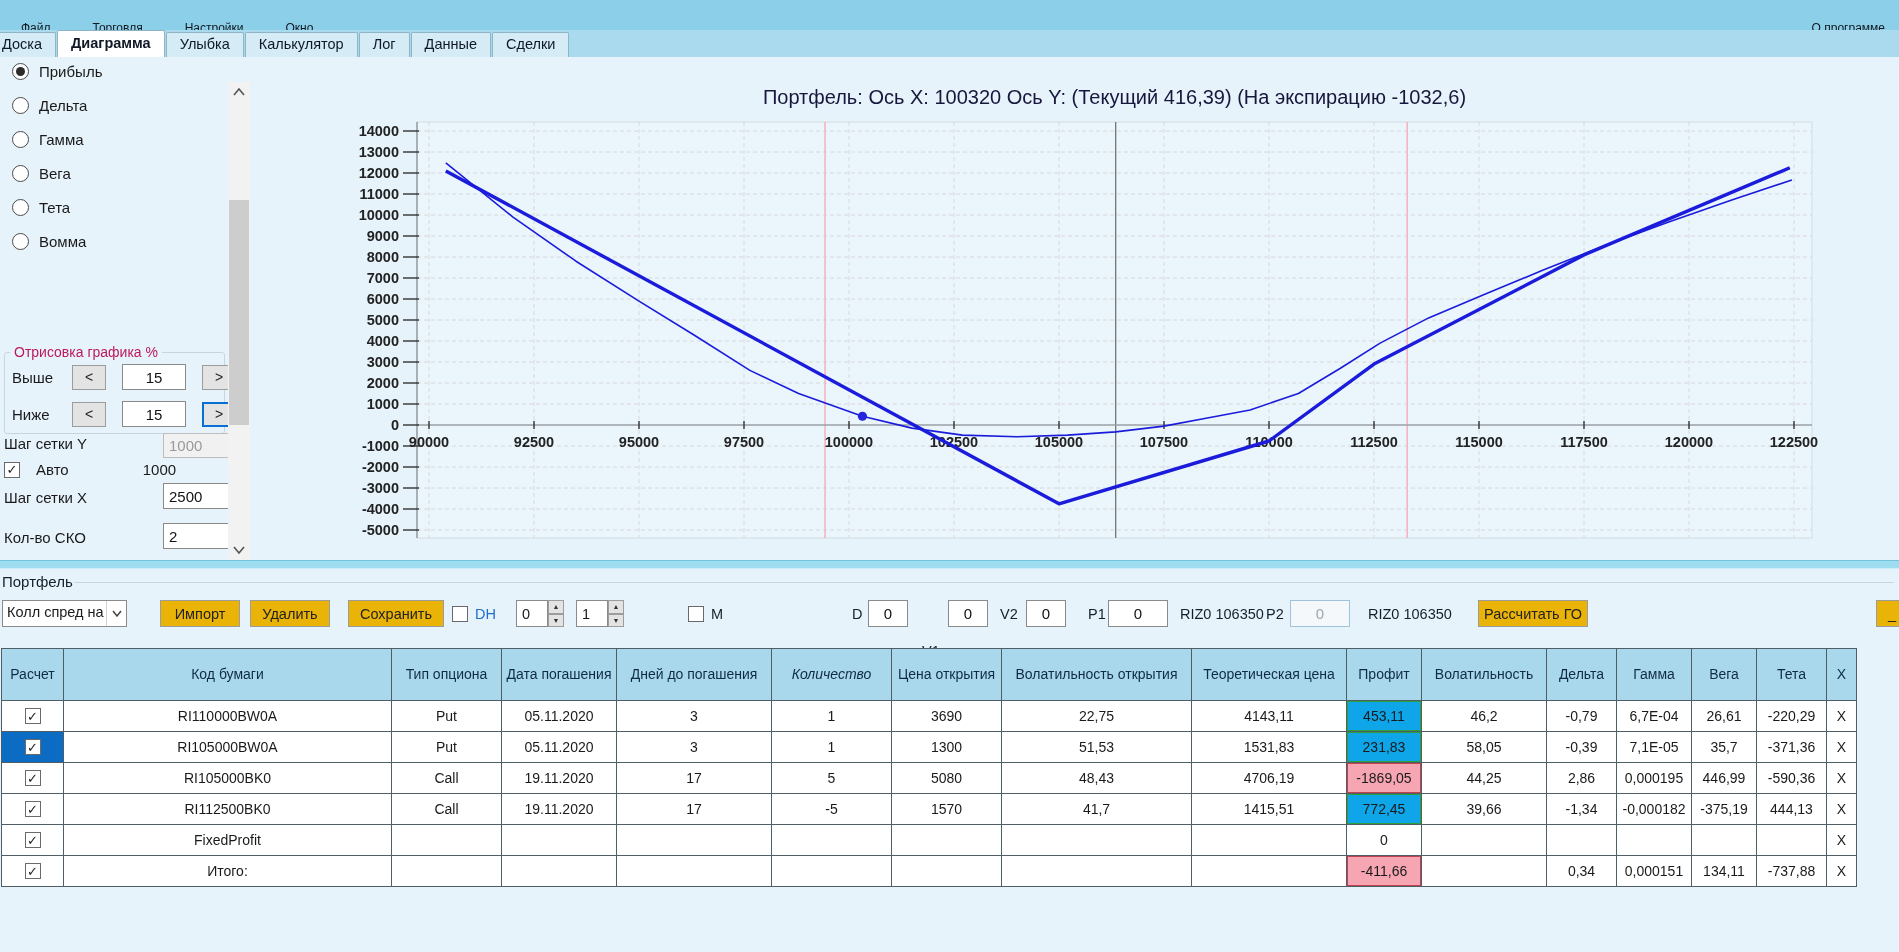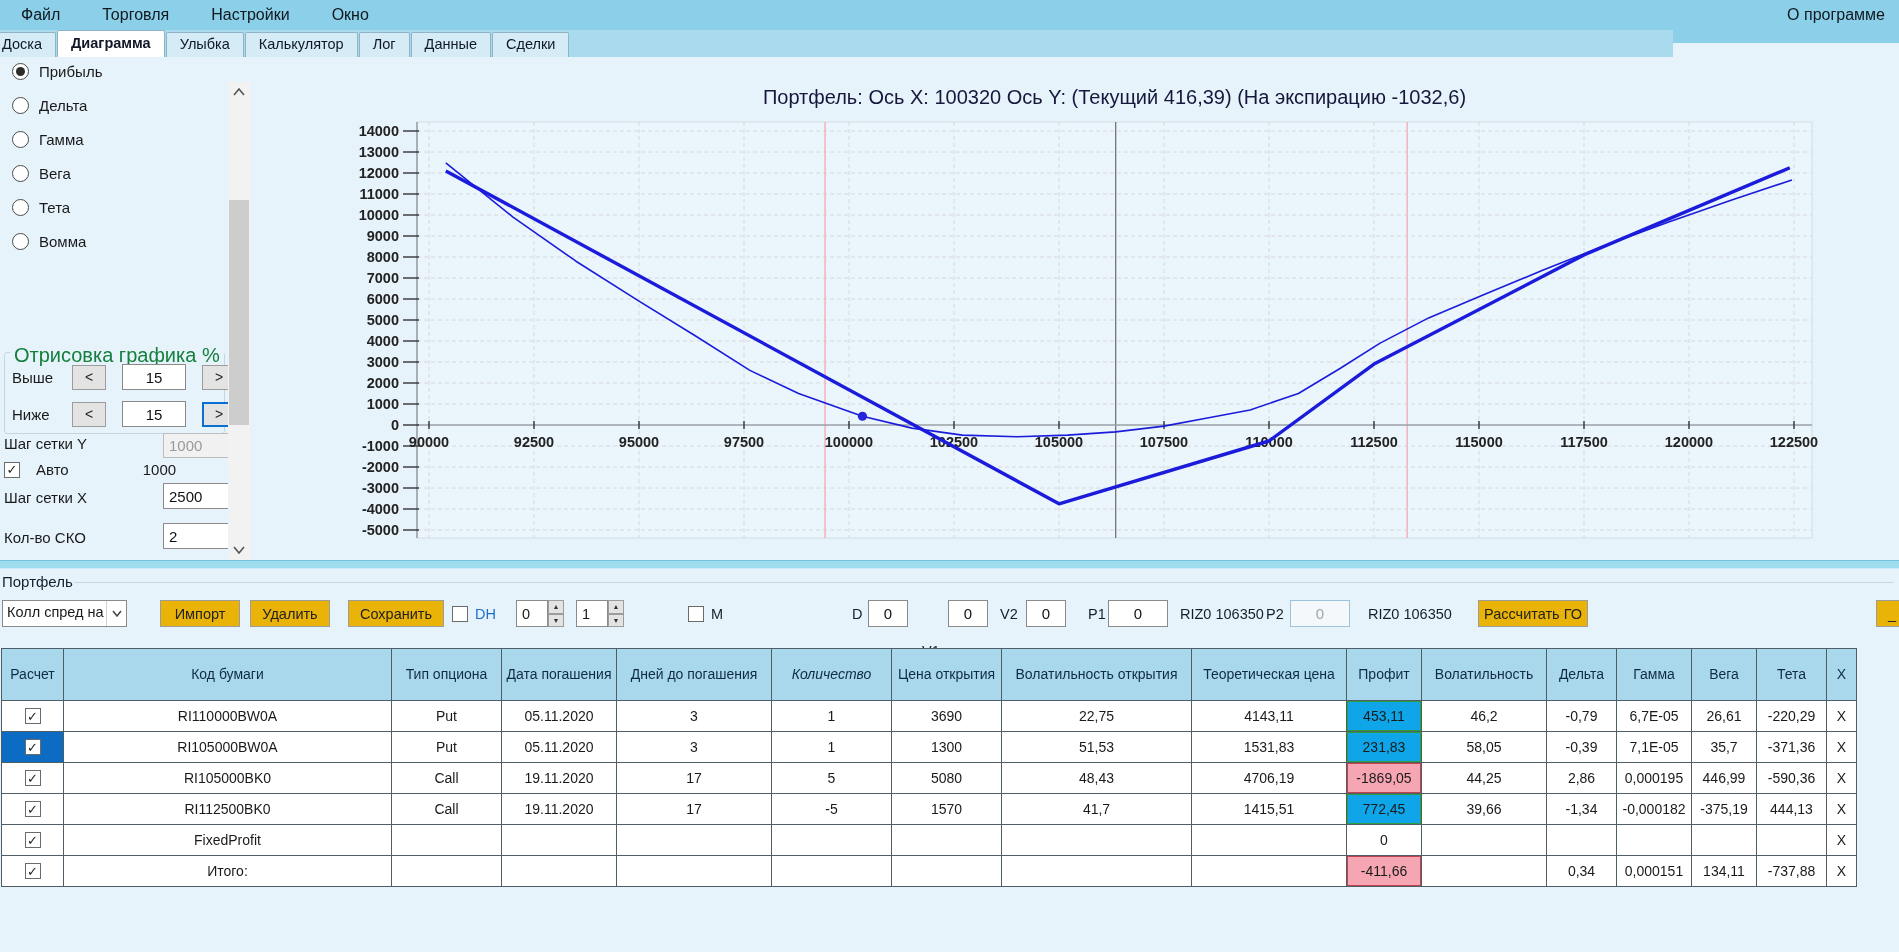--- a/index.html
+++ b/index.html
@@ -1,41 +1,41 @@
 <!DOCTYPE html>
 <html><head>
 <meta charset="utf-8">
 <style>
   * { box-sizing: border-box; margin: 0; padding: 0; }
   html,body { width:1899px; height:952px; overflow:hidden;
     font-family:"Liberation Sans", sans-serif; background:#e7f3fb; color:#1a1a1a; }
 
   
   #menubar { position:absolute; left:0; top:0; width:1899px; height:43px;
-    background:#8ccfe8; display:flex; align-items:flex-start; font-size:16px; color:#101820; }
+    background:#8ccfe8; display:flex; align-items:flex-end; font-size:12px; color:#101820; }
   .menu-item { padding:0 21px; height:30px; display:flex; align-items:center; cursor:default; }
   #menu-right { margin-left:auto; padding:0 14px; }
 
   
-  #tabstrip { position:absolute; left:0; top:30px; width:1673px; height:27px;
+  #tabstrip { position:absolute; left:0; top:30px; width:1899px; height:27px;
     background:#aadaee; display:flex; align-items:flex-end; font-size:14.5px; color:#101826; }
   .tab { height:25px; padding:3px 13px 0 13px; margin-right:1px; background:#d5ebf6;
     border:1px solid #8fb4c6; border-bottom:none; border-radius:2px 2px 0 0; white-space:nowrap; }
   .tab.active { background:#ffffff; height:27px; font-weight:bold; padding-top:4px; }
   .tab.first { margin-left:-12px; }
 
   
   #sidebar { position:absolute; left:0; top:57px; width:248px; height:501px; background:#e7f3fb; font-size:15px; }
   .radio-row { position:absolute; left:12px; display:flex; align-items:center; gap:10px; }
   .radio { width:17px; height:17px; border:1px solid #4a4a4a; border-radius:50%; background:#fff;
     display:flex; align-items:center; justify-content:center; }
   .radio .dot { width:9px; height:9px; border-radius:50%; background:#2b2b2b; display:none; }
   .radio.on .dot { display:block; }
   .grpbox { position:absolute; border:1px solid #c7d6de; border-radius:3px; }
-  .grplabel { position:absolute; background:#e7f3fb; padding:0 4px; font-size:20px; color:#15803d; }
+  .grplabel { position:absolute; background:#e7f3fb; padding:0 4px; font-size:14px; color:#be185d; }
   .srow { position:absolute; display:flex; align-items:center; gap:16px; }
   .btn { background:#e3e3e3; border:1px solid #9c9c9c; font-size:14px; text-align:center;
     display:flex; align-items:center; justify-content:center; color:#222; }
   .btn.small { width:34px; height:25px; }
   .btn.focus { border:2px solid #0a6fd2; }
   .field { background:#fff; border:1px solid #8a8a8a; font-size:15px; padding:1px 5px; color:#111;
     display:flex; align-items:center; }
   .field.center { justify-content:center; }
   .field.disabled { background:#f1f1f1; color:#9a9a9a; border-color:#bdbdbd; }
   .cb { width:16px; height:16px; background:#fff; border:1px solid #6a6a6a; font-size:13px; line-height:13px;
@@ -397,21 +397,21 @@
         <td>Put</td>
         <td>05.11.2020</td>
         <td>3</td>
         <td>1</td>
         <td>3690</td>
         <td>22,75</td>
         <td>4143,11</td>
         <td class="pos">453,11</td>
         <td>46,2</td>
         <td>-0,79</td>
-        <td>6,7E-05</td>
+        <td>6,7E-04</td>
         <td>26,61</td>
         <td>-220,29</td>
         <td>X</td>
       </tr>
       <tr>
         <td class="sel">
           <span class="cb">✓</span>
         </td>
         <td>RI105000BW0A</td>
         <td>Put</td>

